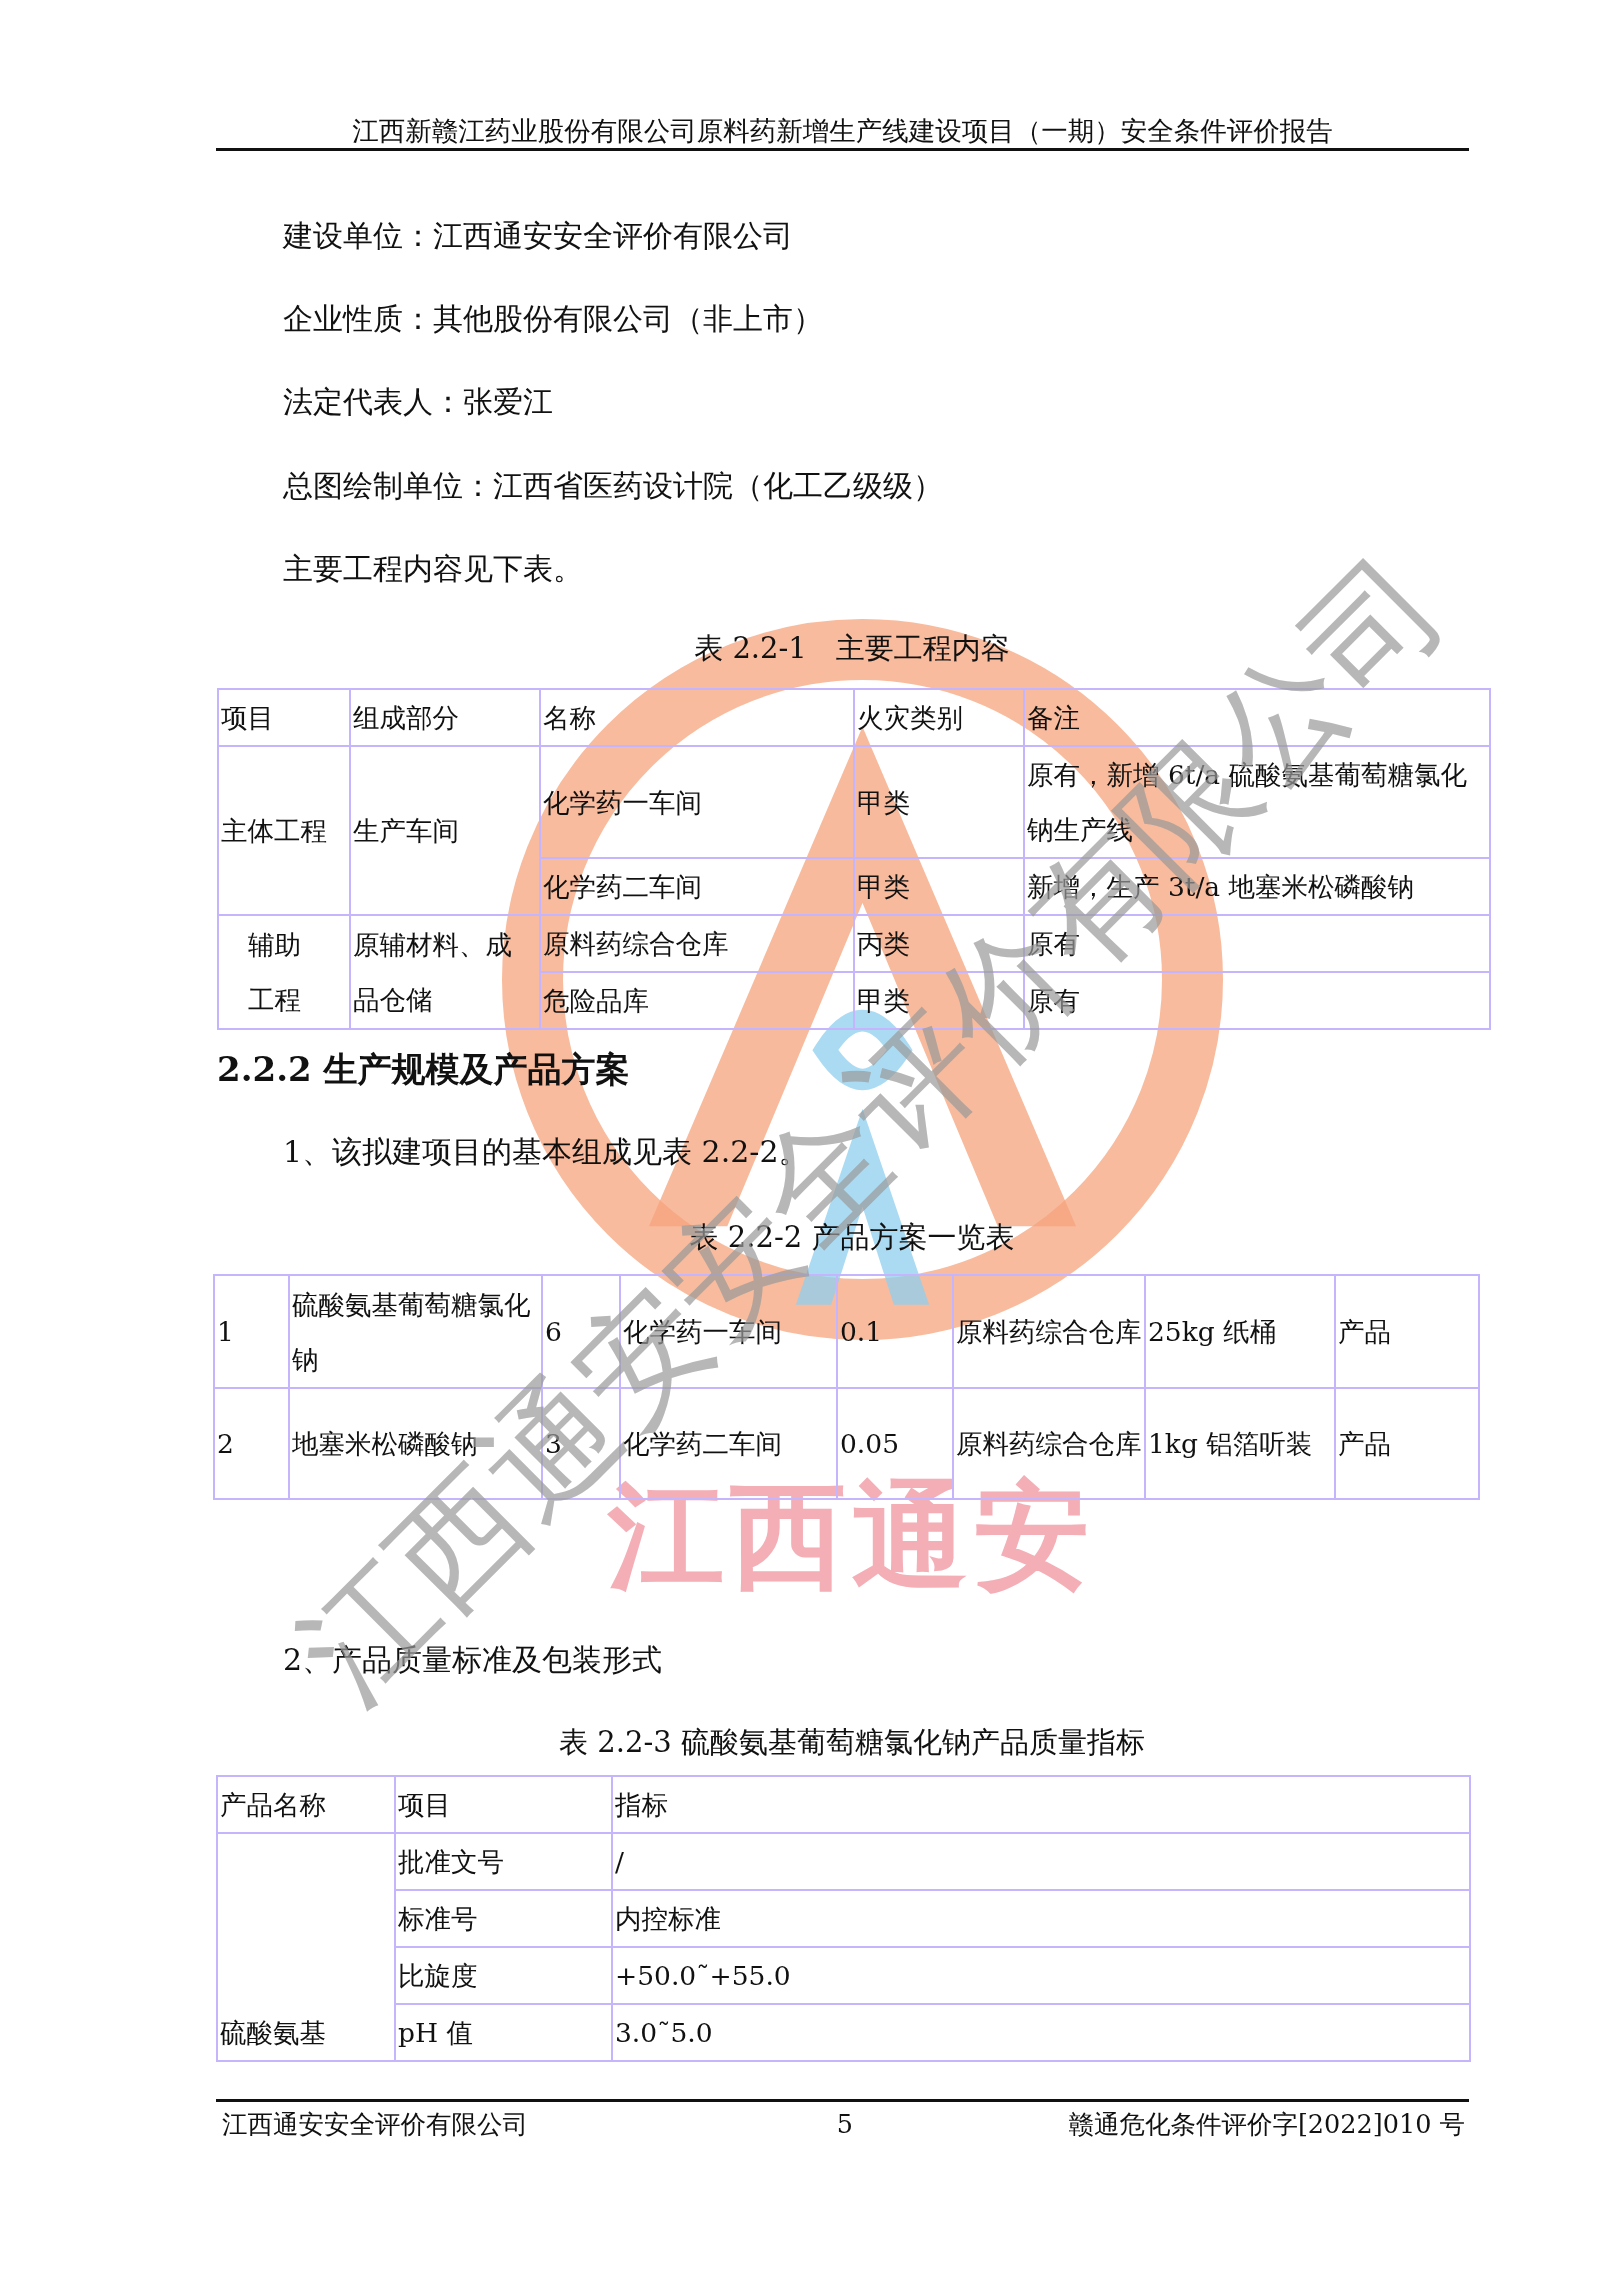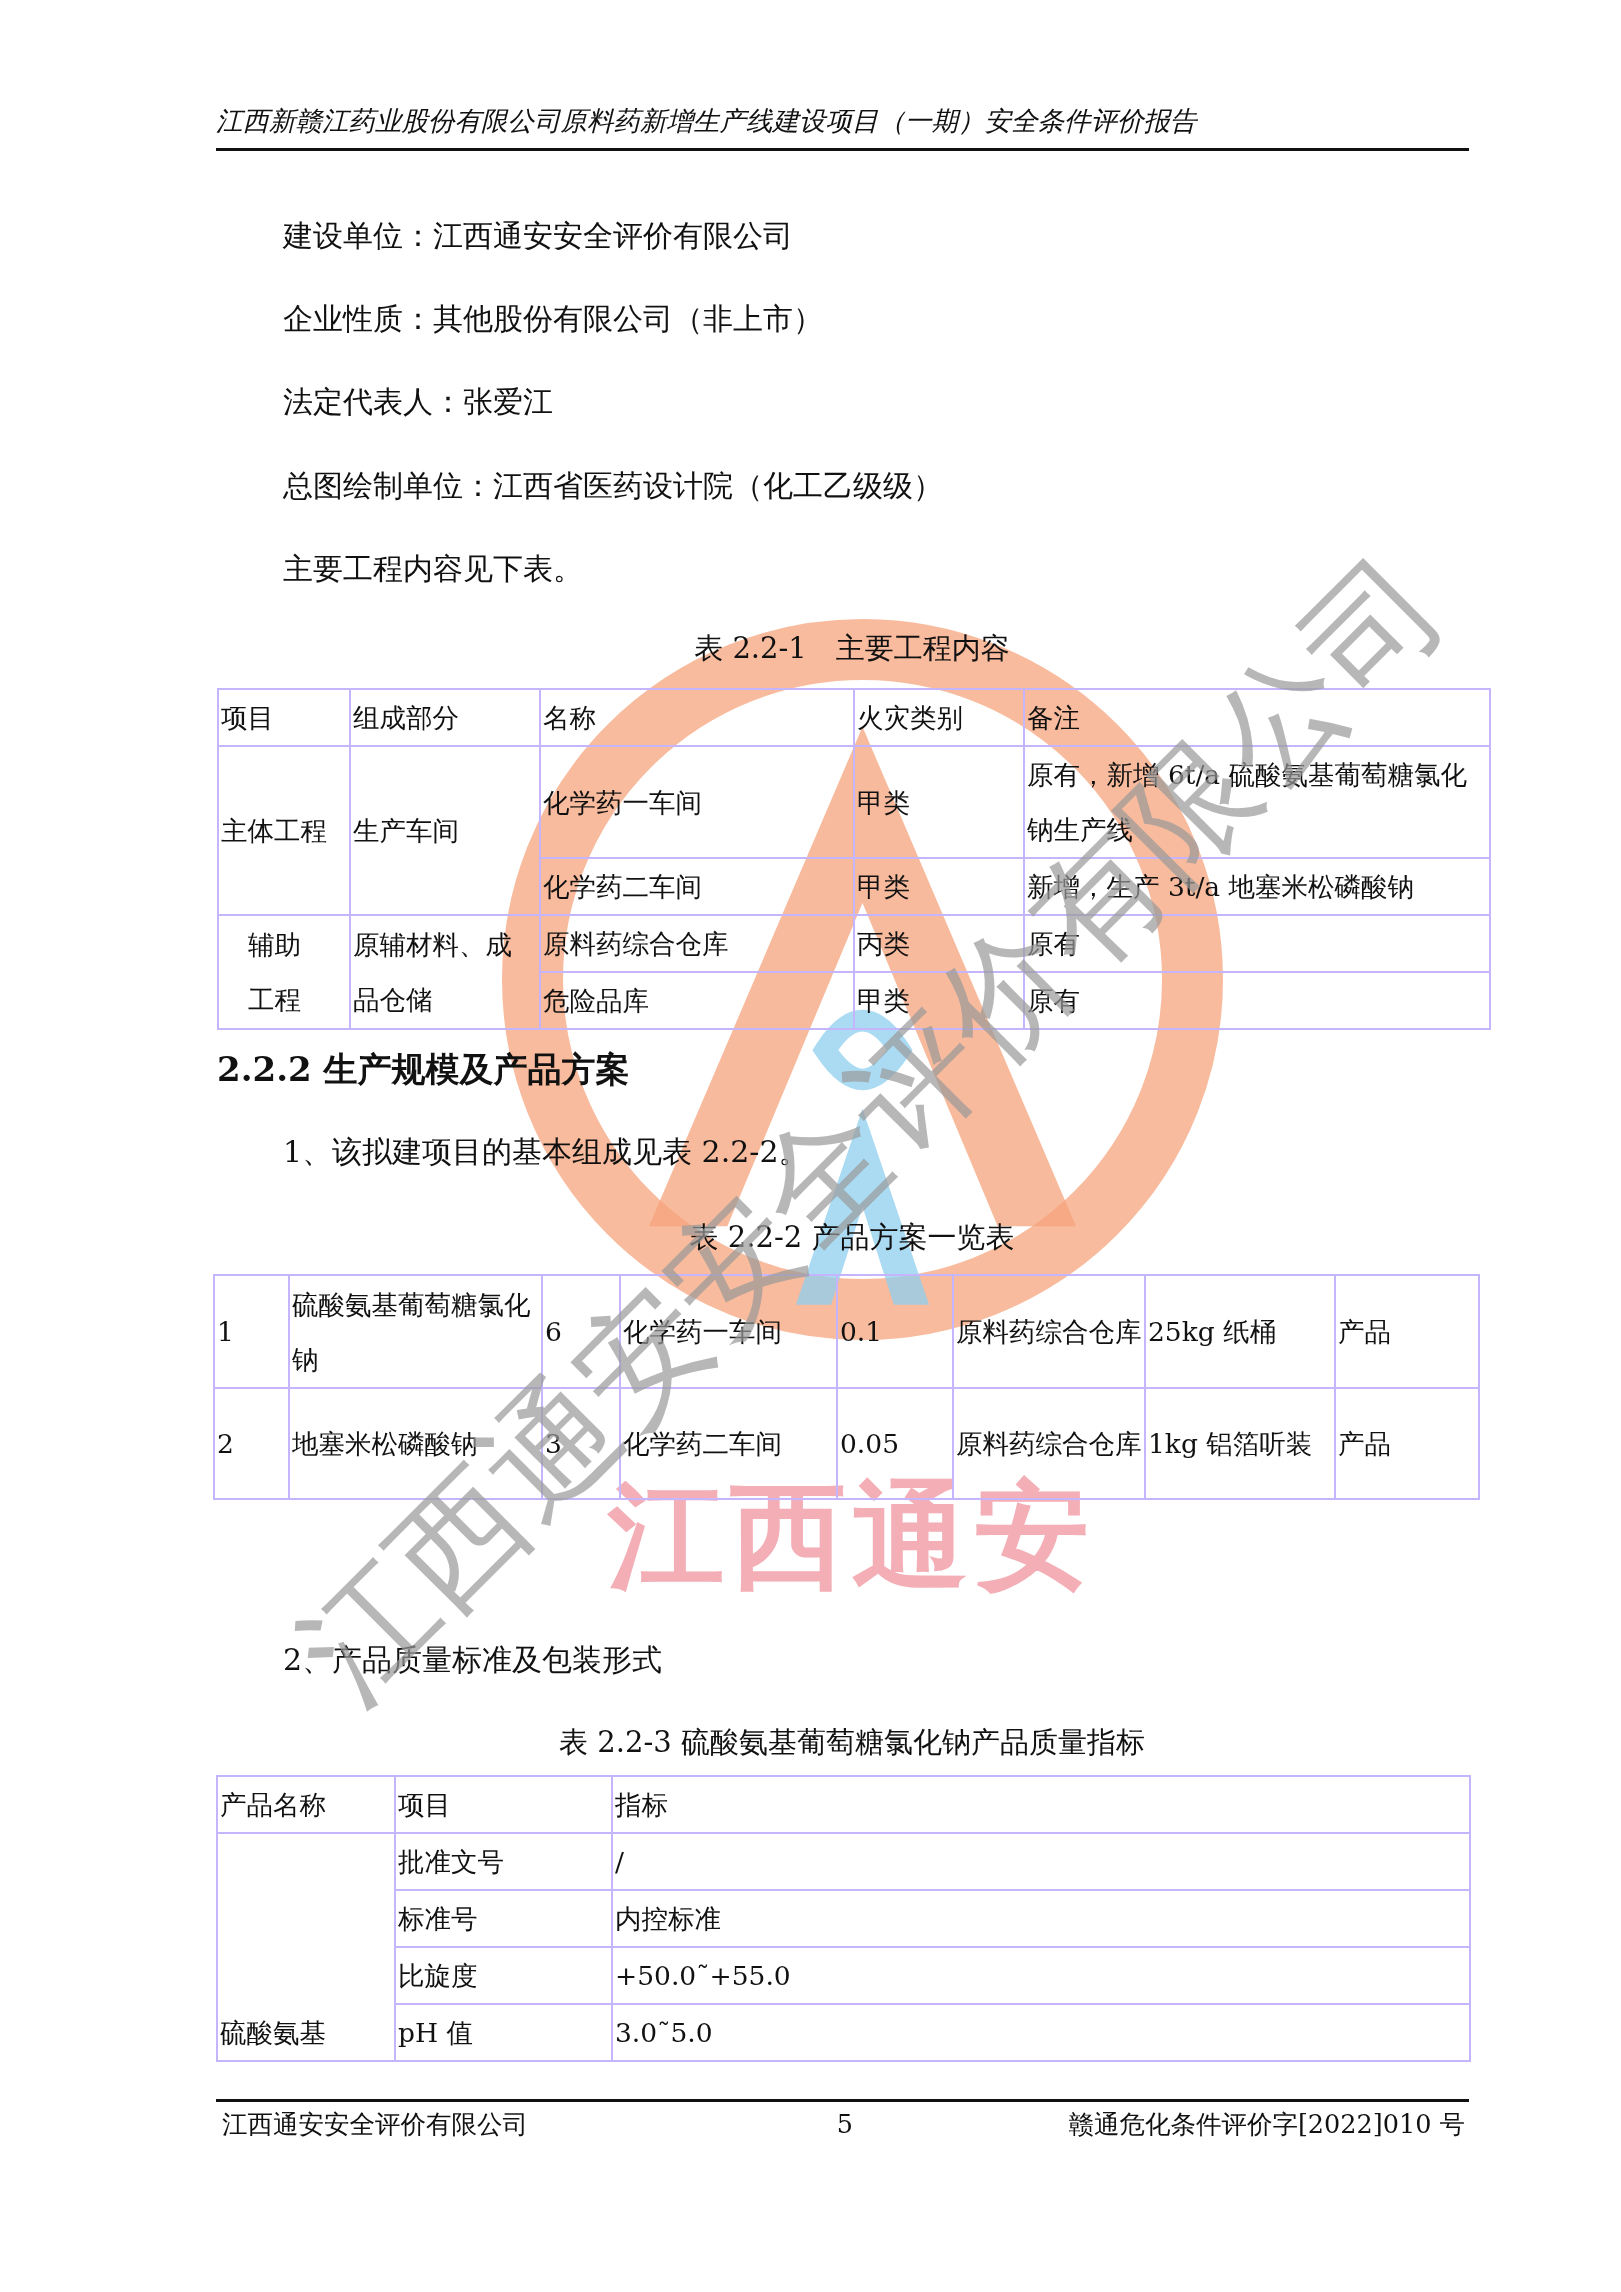--- a/index.html
+++ b/index.html
@@ -1,19 +1,19 @@
 <!DOCTYPE html>
 <html><head>
 <meta charset="utf-8">
 <style>
   html, body { margin:0; padding:0; background:#ffffff; }
   body { width:1621px; height:2293px; position:relative; overflow:hidden;
          font-family:"DejaVu Serif","Liberation Serif",serif; color:#111; }
   .abs { position:absolute; }
-  .page-header-text { left:216px; width:1253px; top:104px; font-size:26.5px; line-height:33px; white-space:nowrap;font-style:italic; }
+  .page-header-text { left:216px; width:1253px; top:114px; text-align:center; font-size:26.5px; line-height:33px; white-space:nowrap; }
   .rule { left:216px; width:1253px; height:2.9px; background:#111; }
   .body-line { left:283px; font-size:30px; line-height:39px; white-space:nowrap; }
   .caption { left:216px; width:1272px; text-align:center; font-size:29px; line-height:39px; white-space:nowrap; }
   .section-heading { left:217px; top:1047px; font-size:34px; line-height:45px; font-weight:bold; white-space:nowrap; }
   table.doc { position:absolute; border-collapse:collapse; table-layout:fixed; font-size:26.5px; z-index:2; background:transparent; }
   table.doc td { border:2px solid #c4b5fd; text-align:left; vertical-align:middle; padding:0 2px; line-height:55px; overflow:hidden; }
   .footer-text { top:2109px; font-size:25.5px; line-height:31px; white-space:nowrap; }
   
   .wm { position:absolute; pointer-events:none; }
   .wm-ring { left:502px; top:619px; width:721px; height:721px; border-radius:50%; box-sizing:border-box; border:61px solid #f6a47c; opacity:0.75; z-index:1; }

